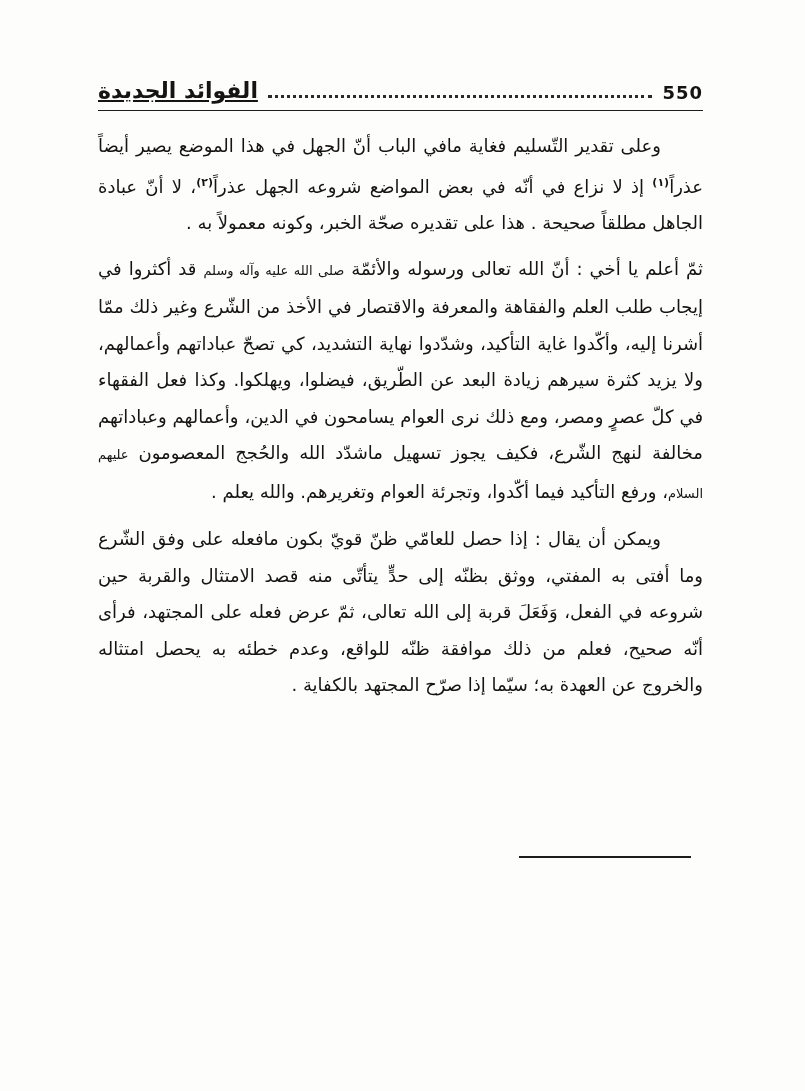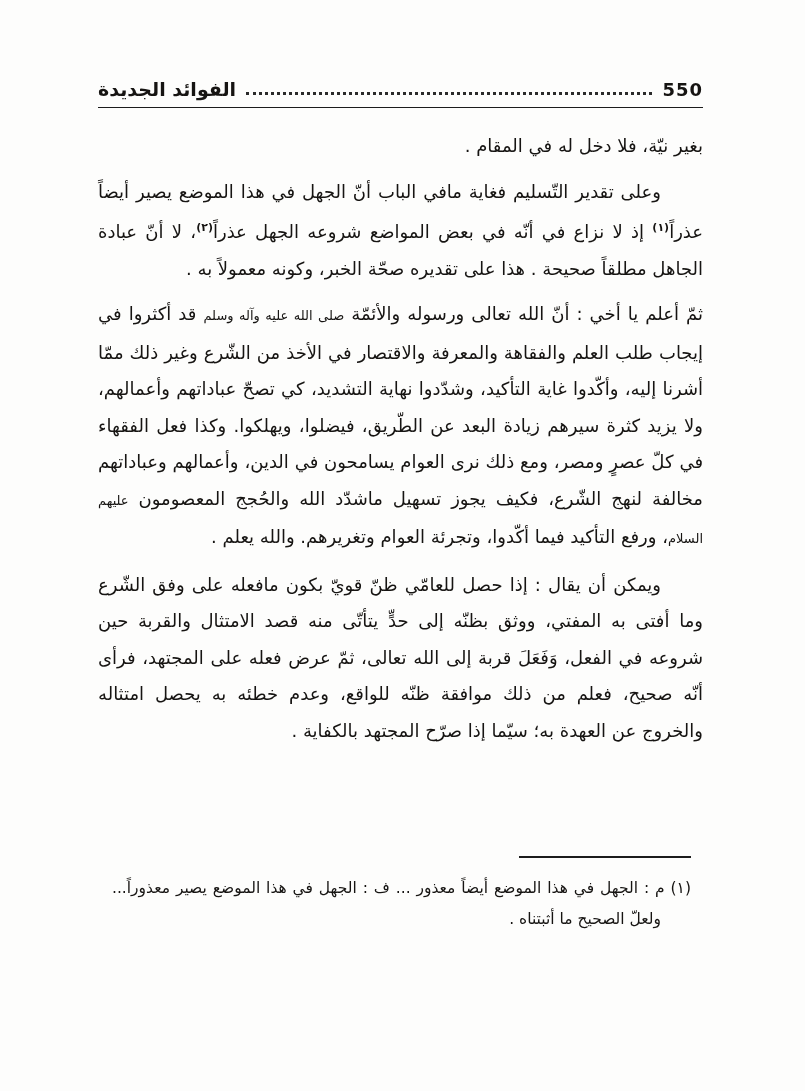--- a/index.html
+++ b/index.html
@@ -29,21 +29,21 @@
     align-items: flex-end;
     font-weight: bold;
   }
   .pagenum { font-size: 18px; letter-spacing: 1px; }
   .leader {
     flex: 1 1 auto;
     height: 0;
     border-bottom: 3px dotted #2a2a2a;
     margin: 0 10px 5px 10px;
   }
-  .title { font-size: 19px; }
+  .title { font-size: 22px; text-decoration: underline; }
   .header-rule {
     border-top: 1.6px solid #1c1c1c;
     margin-top: 7px;
   }
 
   
   .body {
     position: absolute;
     top: 128px;
     right: 102px;
@@ -92,30 +92,28 @@
     <div class="header-row">
       <span class="pagenum">550</span>
       <span class="leader"></span>
       <span class="title">الفوائد الجديدة</span>
     </div>
     <div class="header-rule"></div>
   </div>
 
   <div class="body">
 
-    <p class="para">بغير نيّة، فلا دخل له في المقام .</p>
 
     <p class="para indent"><span>وعلى تقدير التّسليم فغاية مافي الباب أنّ الجهل في هذا الموضع يصير أيضاً عذراً</span><span class="sup">(١)</span><span> إذ لا نزاع في أنّه في بعض المواضع شروعه الجهل عذراً</span><span class="sup">(٢)</span><span>، لا أنّ عبادة الجاهل مطلقاً صحيحة . هذا على تقديره صحّة الخبر، وكونه معمولاً به .</span></p>
 
     <p class="para"><span>ثمّ أعلم يا أخي : أنّ الله تعالى ورسوله والأئمّة </span><span class="small">صلى الله عليه وآله وسلم</span><span> قد أكثروا في إيجاب طلب العلم والفقاهة والمعرفة والاقتصار في الأخذ من الشّرع وغير ذلك ممّا أشرنا إليه، وأكّدوا غاية التأكيد، وشدّدوا نهاية التشديد، كي تصحّ عباداتهم وأعمالهم، ولا يزيد كثرة سيرهم زيادة البعد عن الطّريق، فيضلوا، ويهلكوا. وكذا فعل الفقهاء في كلّ عصرٍ ومصر، ومع ذلك نرى العوام يسامحون في الدين، وأعمالهم وعباداتهم مخالفة لنهج الشّرع، فكيف يجوز تسهيل ماشدّد الله والحُجج المعصومون </span><span class="small">عليهم السلام</span><span>، ورفع التأكيد فيما أكّدوا، وتجرئة العوام وتغريرهم. والله يعلم .</span></p>
 
     <p class="para indent">ويمكن أن يقال : إذا حصل للعامّي ظنّ قويّ بكون مافعله على وفق الشّرع وما أفتى به المفتي، ووثق بظنّه إلى حدٍّ يتأتّى منه قصد الامتثال والقربة حين شروعه في الفعل، وَفَعَلَ قربة إلى الله تعالى، ثمّ عرض فعله على المجتهد، فرأى أنّه صحيح، فعلم من ذلك موافقة ظنّه للواقع، وعدم خطئه به يحصل امتثاله والخروج عن العهدة به؛ سيّما إذا صرّح المجتهد بالكفاية .</p>
 
   </div>
 
   <div class="fn-region">
     <div class="fn-sep"></div>
 
-    <p class="footnote"><span class="fn-marker">(١)</span> <span>م : الجهل في هذا الموضع أيضاً معذور ... ف : الجهل في هذا الموضع يصير معذوراً... ولعلّ الصحيح ما أثبتناه .</span></p>
 
   </div>
 
 </div>
 
 </body></html>

